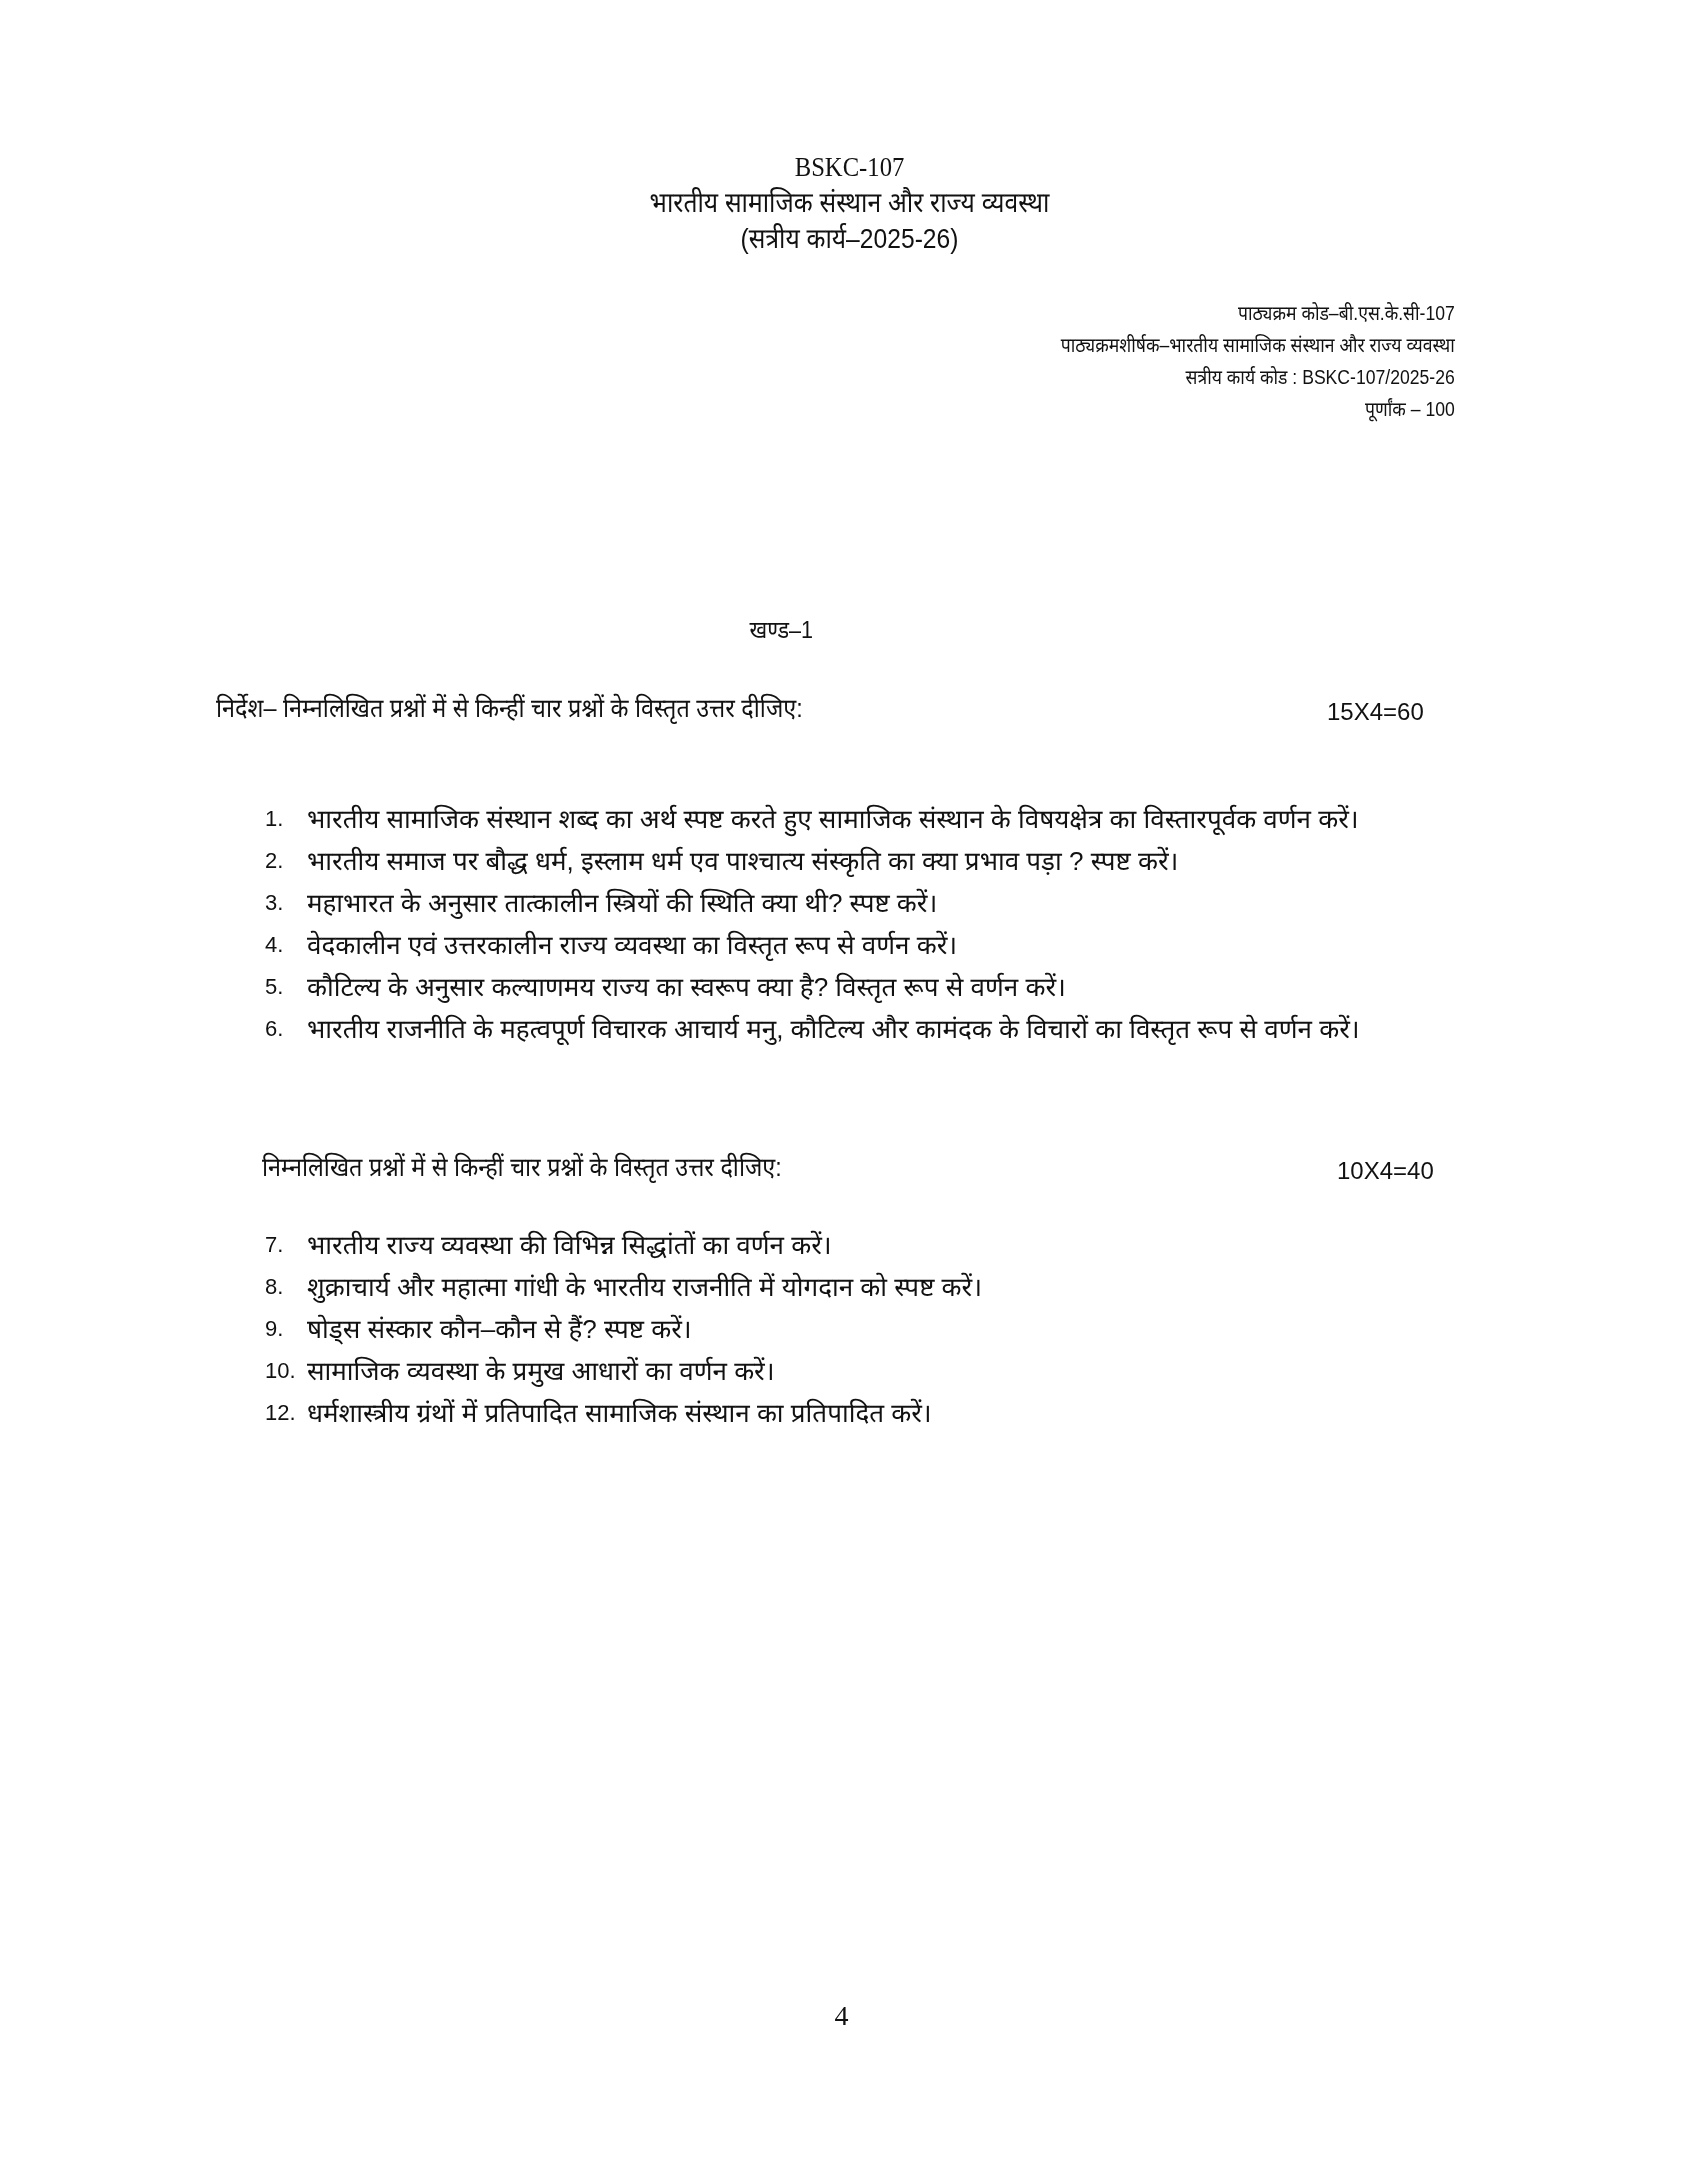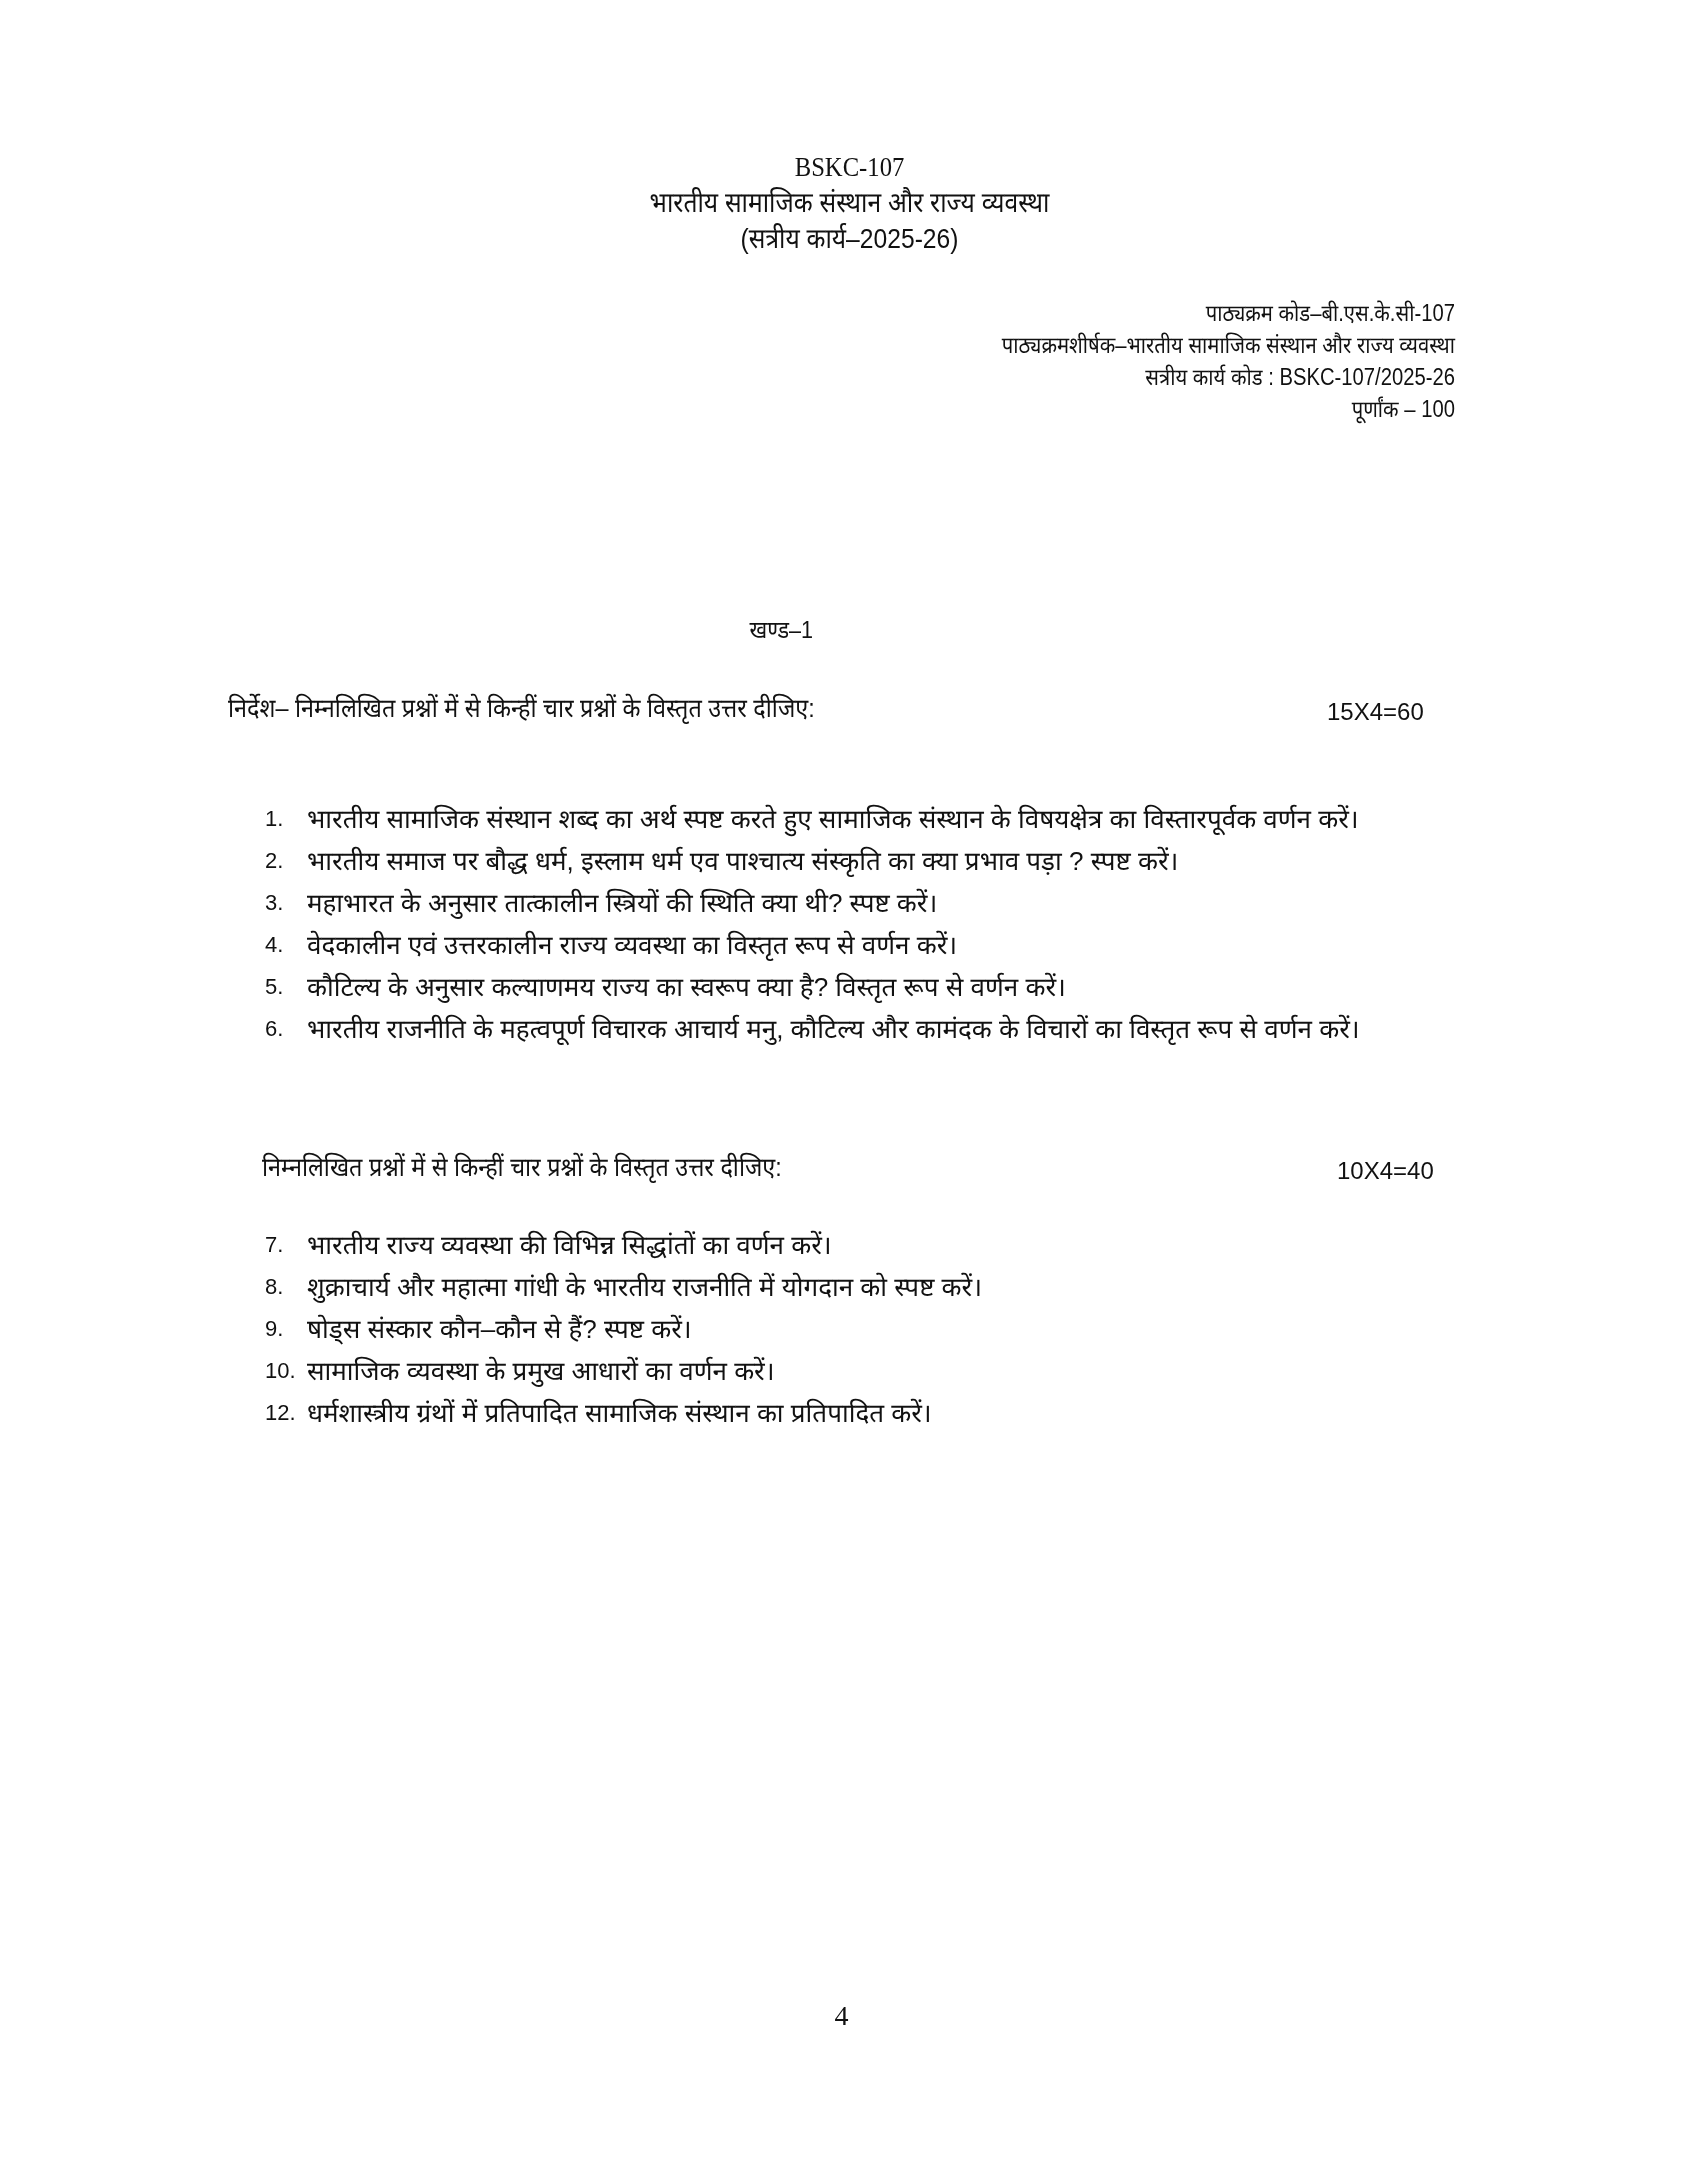--- a/index.html
+++ b/index.html
@@ -11,21 +11,21 @@
     .serif { font-family: "Liberation Serif", "DejaVu Serif", serif; }
 
     .title-block {
       position: absolute; left: 0; top: 149px; width: 1683px; text-align: center;
       font-size: 28px; line-height: 36px; padding-left: 8px;
     }
     .title-block div { transform: scaleX(0.88); }
 
     .meta-block {
       position: absolute; right: 228px; top: 297px; text-align: right;
-      font-size: 23px; line-height: 32px;
+      font-size: 20px; line-height: 32px;
     }
     .meta-block div { transform-origin: right center; transform: scaleX(0.88); }
 
     .khand {
       position: absolute; left: 0; top: 612px; width: 1562px; text-align: center;
       font-size: 24px;
     }
     .khand span { display: inline-block; transform: scaleX(0.9); }
 
     .instr-row {
@@ -62,21 +62,21 @@
   <div>पाठ्यक्रम कोड–बी.एस.के.सी-107</div>
   <div>पाठ्यक्रमशीर्षक–भारतीय सामाजिक संस्थान और राज्य व्यवस्था</div>
   <div>सत्रीय कार्य कोड : BSKC-107/2025-26</div>
   <div>पूर्णांक – 100</div>
 </div>
 
 <div class="khand">
   <span>खण्ड–1</span>
 </div>
 
-<div class="instr-row" style="left:228px; top:691px; width:990px;">
+<div class="instr-row" style="left:216px; top:691px; width:990px;">
   <span class="instr-text">निर्देश– निम्नलिखित प्रश्नों में से किन्हीं चार प्रश्नों के विस्तृत उत्तर दीजिए:</span>
 </div>
 <div class="marks" style="left:1327px; top:695px;">15X4=60</div>
 
 <ol class="qlist" style="left:265px; top:770px;">
   <li>
     <span class="qnum">1.</span>
     <span class="qtext" style="width:1089px;margin-top:28px;">भारतीय सामाजिक संस्थान शब्द का अर्थ स्पष्ट करते हुए सामाजिक संस्थान के विषयक्षेत्र का विस्तारपूर्वक वर्णन करें।</span>
   </li>
   <li>

